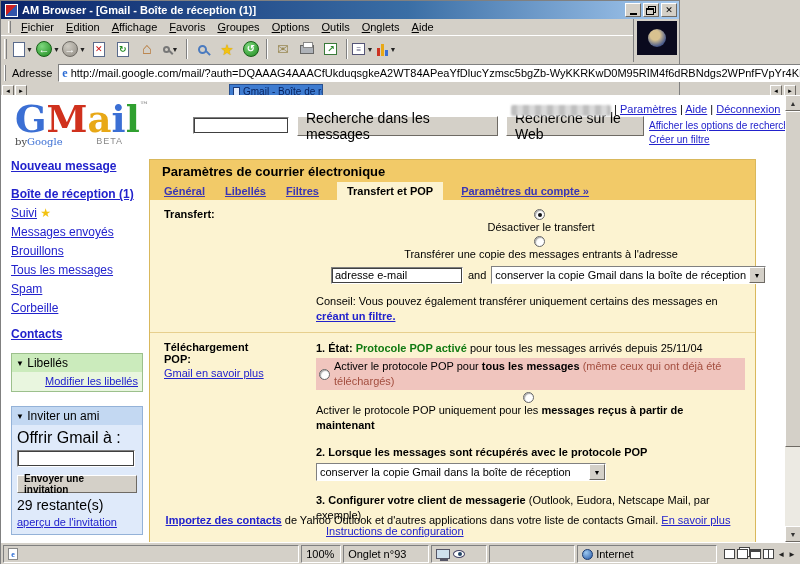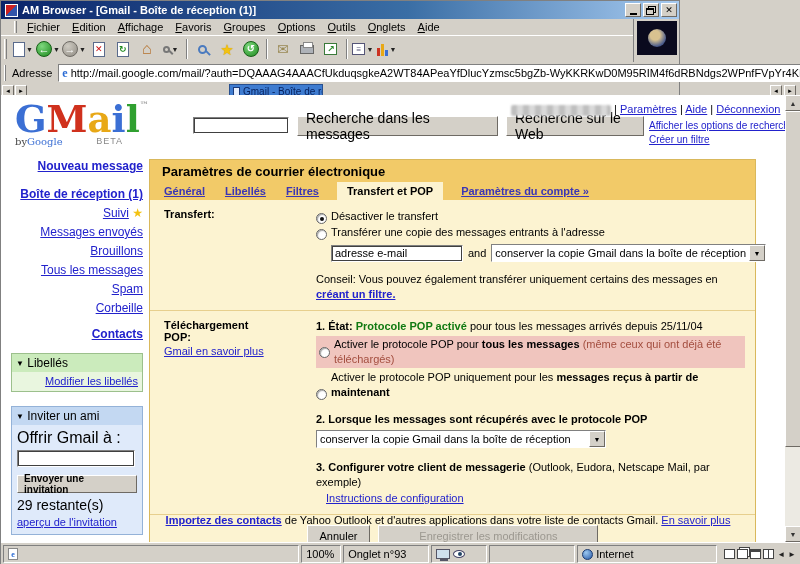--- a/index.html
+++ b/index.html
@@ -16,21 +16,21 @@
   .titlebar { height:18px; background:linear-gradient(90deg,#0A246A,#3A6EA5 60%,#A6CAF0); display:flex; align-items:center; padding:0 2px; }
   .app-ico { width:13px; height:13px; margin:0 4px 0 2px; background:linear-gradient(135deg,#CC2222 50%,#3355AA 50%); border:1px solid #fff; }
   .tb-title { color:#fff; font-weight:bold; font-size:11px; flex:1; white-space:nowrap; overflow:hidden; }
   .cap-btn { width:16px; height:14px; margin-left:2px; display:flex; align-items:center; justify-content:center; font-size:9px; font-weight:bold; color:#000; }
   .min-glyph { width:7px; height:2px; background:#000; margin-top:7px; }
   .rest-glyph { width:8px; height:7px; border:1px solid #000; border-top:2px solid #000; box-shadow:2px -2px 0 -1px #D4D0C8, 2px -2px 0 0 #000; margin:2px 2px 0 0; }
 
   
   .topbars { display:flex; }
   .topleft { flex:1; }
-  .menubar { height:17px; display:flex; align-items:center; border-bottom:1px solid #fff; padding-left:12px; }
+  .menubar { height:17px; display:flex; align-items:center; border-bottom:1px solid #fff; padding-left:6px; }
   .grip { width:3px; height:80%; border-left:1px solid #fff; border-right:1px solid #808080; margin:0 4px 0 1px; }
   .menu-item { display:inline-block; padding:1px 6px; }
   .menu-item::first-letter { text-decoration:underline; }
   .toolbar { height:26px; display:flex; align-items:center; padding-left:2px; }
   .tb-btn { height:22px; min-width:22px; display:flex; align-items:center; justify-content:center; margin:0 1px; }
   .caret { font-size:7px; color:#222; margin-left:1px; }
   .sep { width:2px; height:20px; border-left:1px solid #808080; border-right:1px solid #fff; margin:0 3px; }
   .circ { width:16px; height:16px; border-radius:50%; color:#fff; font-size:11px; font-weight:bold; display:flex; align-items:center; justify-content:center; line-height:1; }
   .c-back { background:radial-gradient(circle at 35% 30%,#7ED87E,#1E8A1E); border:1px solid #166016; }
   .c-fwd { background:radial-gradient(circle at 35% 30%,#CFCBC2,#908C84); border:1px solid #6E6A64; }
@@ -80,21 +80,21 @@
   .lg-tm { font-size:9px; color:#999; vertical-align:top; }
   .byline { font-size:10px; color:#444; font-family:"DejaVu Serif","Liberation Serif",serif; }
   .beta { font-size:9px; color:#888; letter-spacing:1px; }
 
   .gbtn { height:20px; font-size:14px; display:flex; align-items:center; justify-content:center; padding:0 8px; }
   .toplinks { font-size:11px; white-space:nowrap; }
   .blur-email { display:inline-block; width:100px; height:11px; background:repeating-linear-gradient(90deg,#BFBFBF 0 6px,#D9D9D9 6px 12px); border-radius:2px; vertical-align:middle; filter:blur(1px); }
 
   
   .side { font-size:12px; }
-  .side-item { margin-bottom:5px; white-space:nowrap;text-align:right; }
+  .side-item { margin-bottom:5px; white-space:nowrap; }
   .sbox { border:1px solid #A8C898; font-size:11px; }
   .sbox-head { padding:2px 4px; font-size:12px; }
   .tri { font-size:8px; vertical-align:middle; }
   .labels-box { background:#E9F6DF; border-color:#9CC08C; }
   .labels-head { background:#CBEBBC; }
   .invite-box { background:#DFEAFA; border-color:#94B2D8; }
   .invite-head { background:#C3D8F2; }
 
   
   .panel { border:1px solid #D9B85C; }
@@ -108,21 +108,21 @@
   .slabel { width:152px; font-weight:bold; flex:0 0 auto; }
   .scontent { flex:1; line-height:15px; }
   .radio { display:inline-block; width:11px; height:11px; border-radius:50%; background:#fff; border:1px solid #666; box-shadow:inset 1px 1px 1px #aaa; vertical-align:-2px; margin-right:4px; position:relative; flex:0 0 auto; }
   .radio.checked::after { content:""; position:absolute; left:3px; top:3px; width:4px; height:4px; border-radius:50%; background:#111; }
   .inputrow { display:flex; align-items:center; gap:5px; margin:4px 0 2px; }
   .txtin { height:17px; border:1px solid; border-color:#808080 #fff #fff #808080; outline:1px solid #404040; outline-offset:-2px; font-size:11px; padding:0 3px; font-family:inherit; }
   .sel { height:18px; }
   .green-status { color:#117A12; font-weight:bold; }
   .hl-row { background:#F0C5BE; display:flex; align-items:center; margin:2px 0; padding:1px 3px; }
   .hl-note { color:#A34E3F; }
-  .rline { display:flex; align-items:flex-end; margin:1px 0; }
+  .rline { display:flex; align-items:center; margin:1px 0;flex-direction:column; }
   .btnrow { display:flex; justify-content:center; gap:8px; padding:10px 0 12px; border-top:1px solid #E7CF8E; }
   .formbtn { height:21px; font-size:11px; padding:0 12px; display:flex; align-items:center; justify-content:center; }
   .formbtn.disabled { color:#9C9890; width:220px; }
 
   
   .vsb { position:absolute; right:0; top:0; width:16px; height:447px; background:#ECEAE3; }
   .vsb-btn { width:16px; height:16px; display:flex; align-items:center; justify-content:center; font-size:7px; color:#333; position:absolute; left:0; }
   .vsb-thumb { position:absolute; left:0; top:16px; width:16px; height:336px; }
 
   

